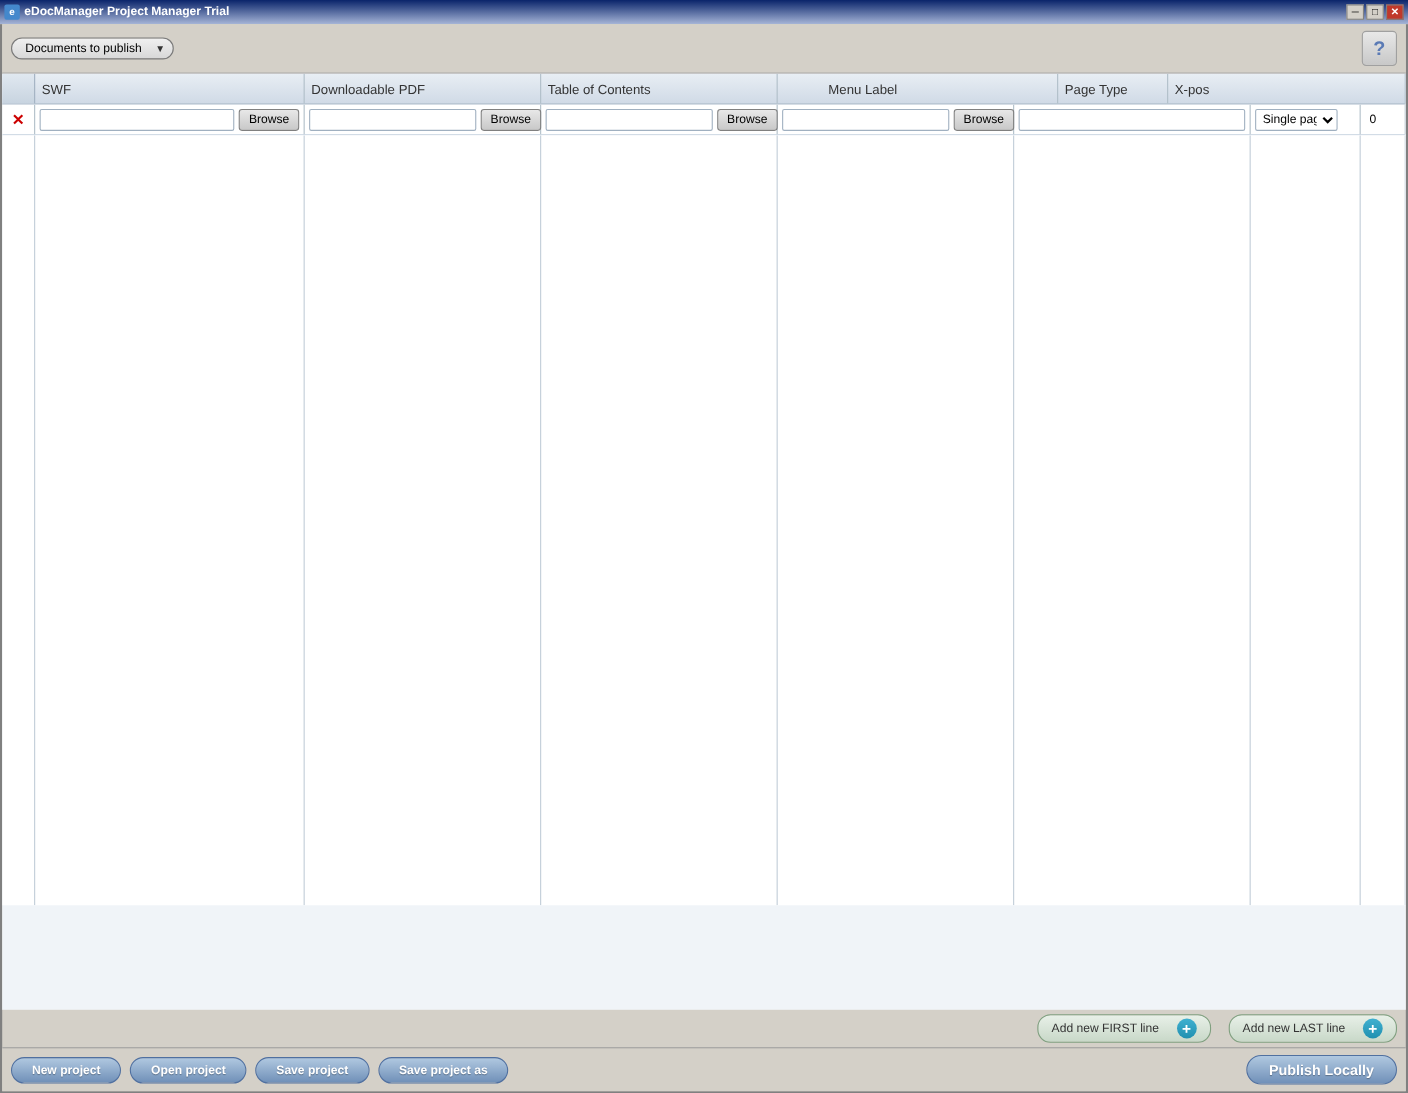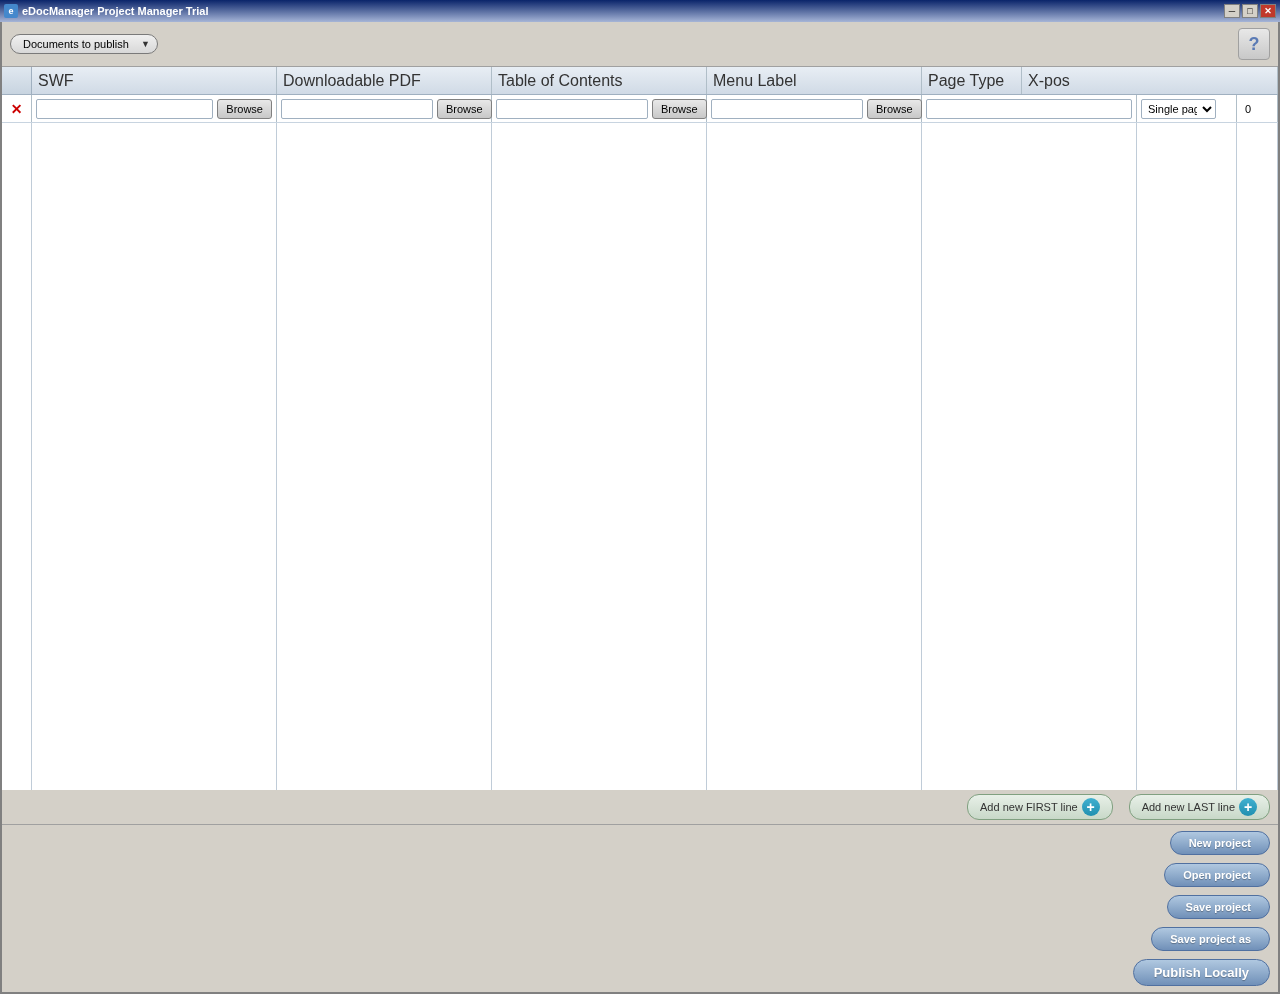--- a/index.html
+++ b/index.html
@@ -138,35 +138,35 @@
     
     #table-header {
       display: flex;
       background: linear-gradient(to bottom, #e8eef4, #d0dae6);
       border-bottom: 1px solid #a0b0c0;
       min-height: 28px;
     }
 
     .col-header {
       padding: 4px 6px;
-      font-size: 16px;
+      font-size: 12px;
       color: #333;
       border-right: 1px solid #b0bec8;
       display: flex;
       align-items: center;
       white-space: nowrap;
       overflow: hidden;
     }
 
     .col-delete { width: 30px; background: linear-gradient(to bottom, #e0e8f0, #c8d4e0); border-right: 1px solid #a0b0c0; flex-shrink: 0; }
     .col-swf { width: 245px; flex-shrink: 0; }
     .col-search { width: 215px; flex-shrink: 0; }
     .col-toc { width: 215px; flex-shrink: 0; }
     .col-pdf { width: 215px; flex-shrink: 0; }
-    .col-menu { width: 215px; flex-shrink: 0; }
+    .col-menu { width: 215px; flex-shrink: 0; margin-left: 40px; }
     .col-pagetype { width: 100px; flex-shrink: 0; }
     .col-xpos { flex: 1; }
 
     
     #table-body {
       flex: 1;
       overflow-y: auto;
       overflow-x: hidden;
     }
 
@@ -257,21 +257,21 @@
       display: flex;
       justify-content: flex-end;
       padding: 4px 8px;
       gap: 16px;
       align-items: center;
     }
 
     .add-line-btn {
       display: flex;
       align-items: center;
-      gap: 4px;
+      gap: 16px;
       background: linear-gradient(to bottom, #e8f0e8, #c8d8c8);
       border: 1px solid #80a080;
       border-radius: 12px;
       padding: 3px 12px;
       font-size: 11px;
       cursor: pointer;
       color: #333;
     }
 
     .plus-icon {
@@ -284,26 +284,25 @@
       justify-content: center;
       color: white;
       font-size: 14px;
       font-weight: bold;
       line-height: 1;
     }
 
     
     #bottom-buttons {
       display: flex;
-      align-items: flex-end;
+      align-items: center;
       padding: 6px 8px;
       background: #d4d0c8;
       border-top: 1px solid #a0a0a0;
       gap: 8px;
-      flex-direction: column;
     }
 
     .bottom-btn {
       background: linear-gradient(to bottom, #b0c8e0, #7090b8);
       border: 1px solid #5070a0;
       border-radius: 14px;
       padding: 5px 18px;
       font-size: 11px;
       color: white;
       cursor: pointer;

